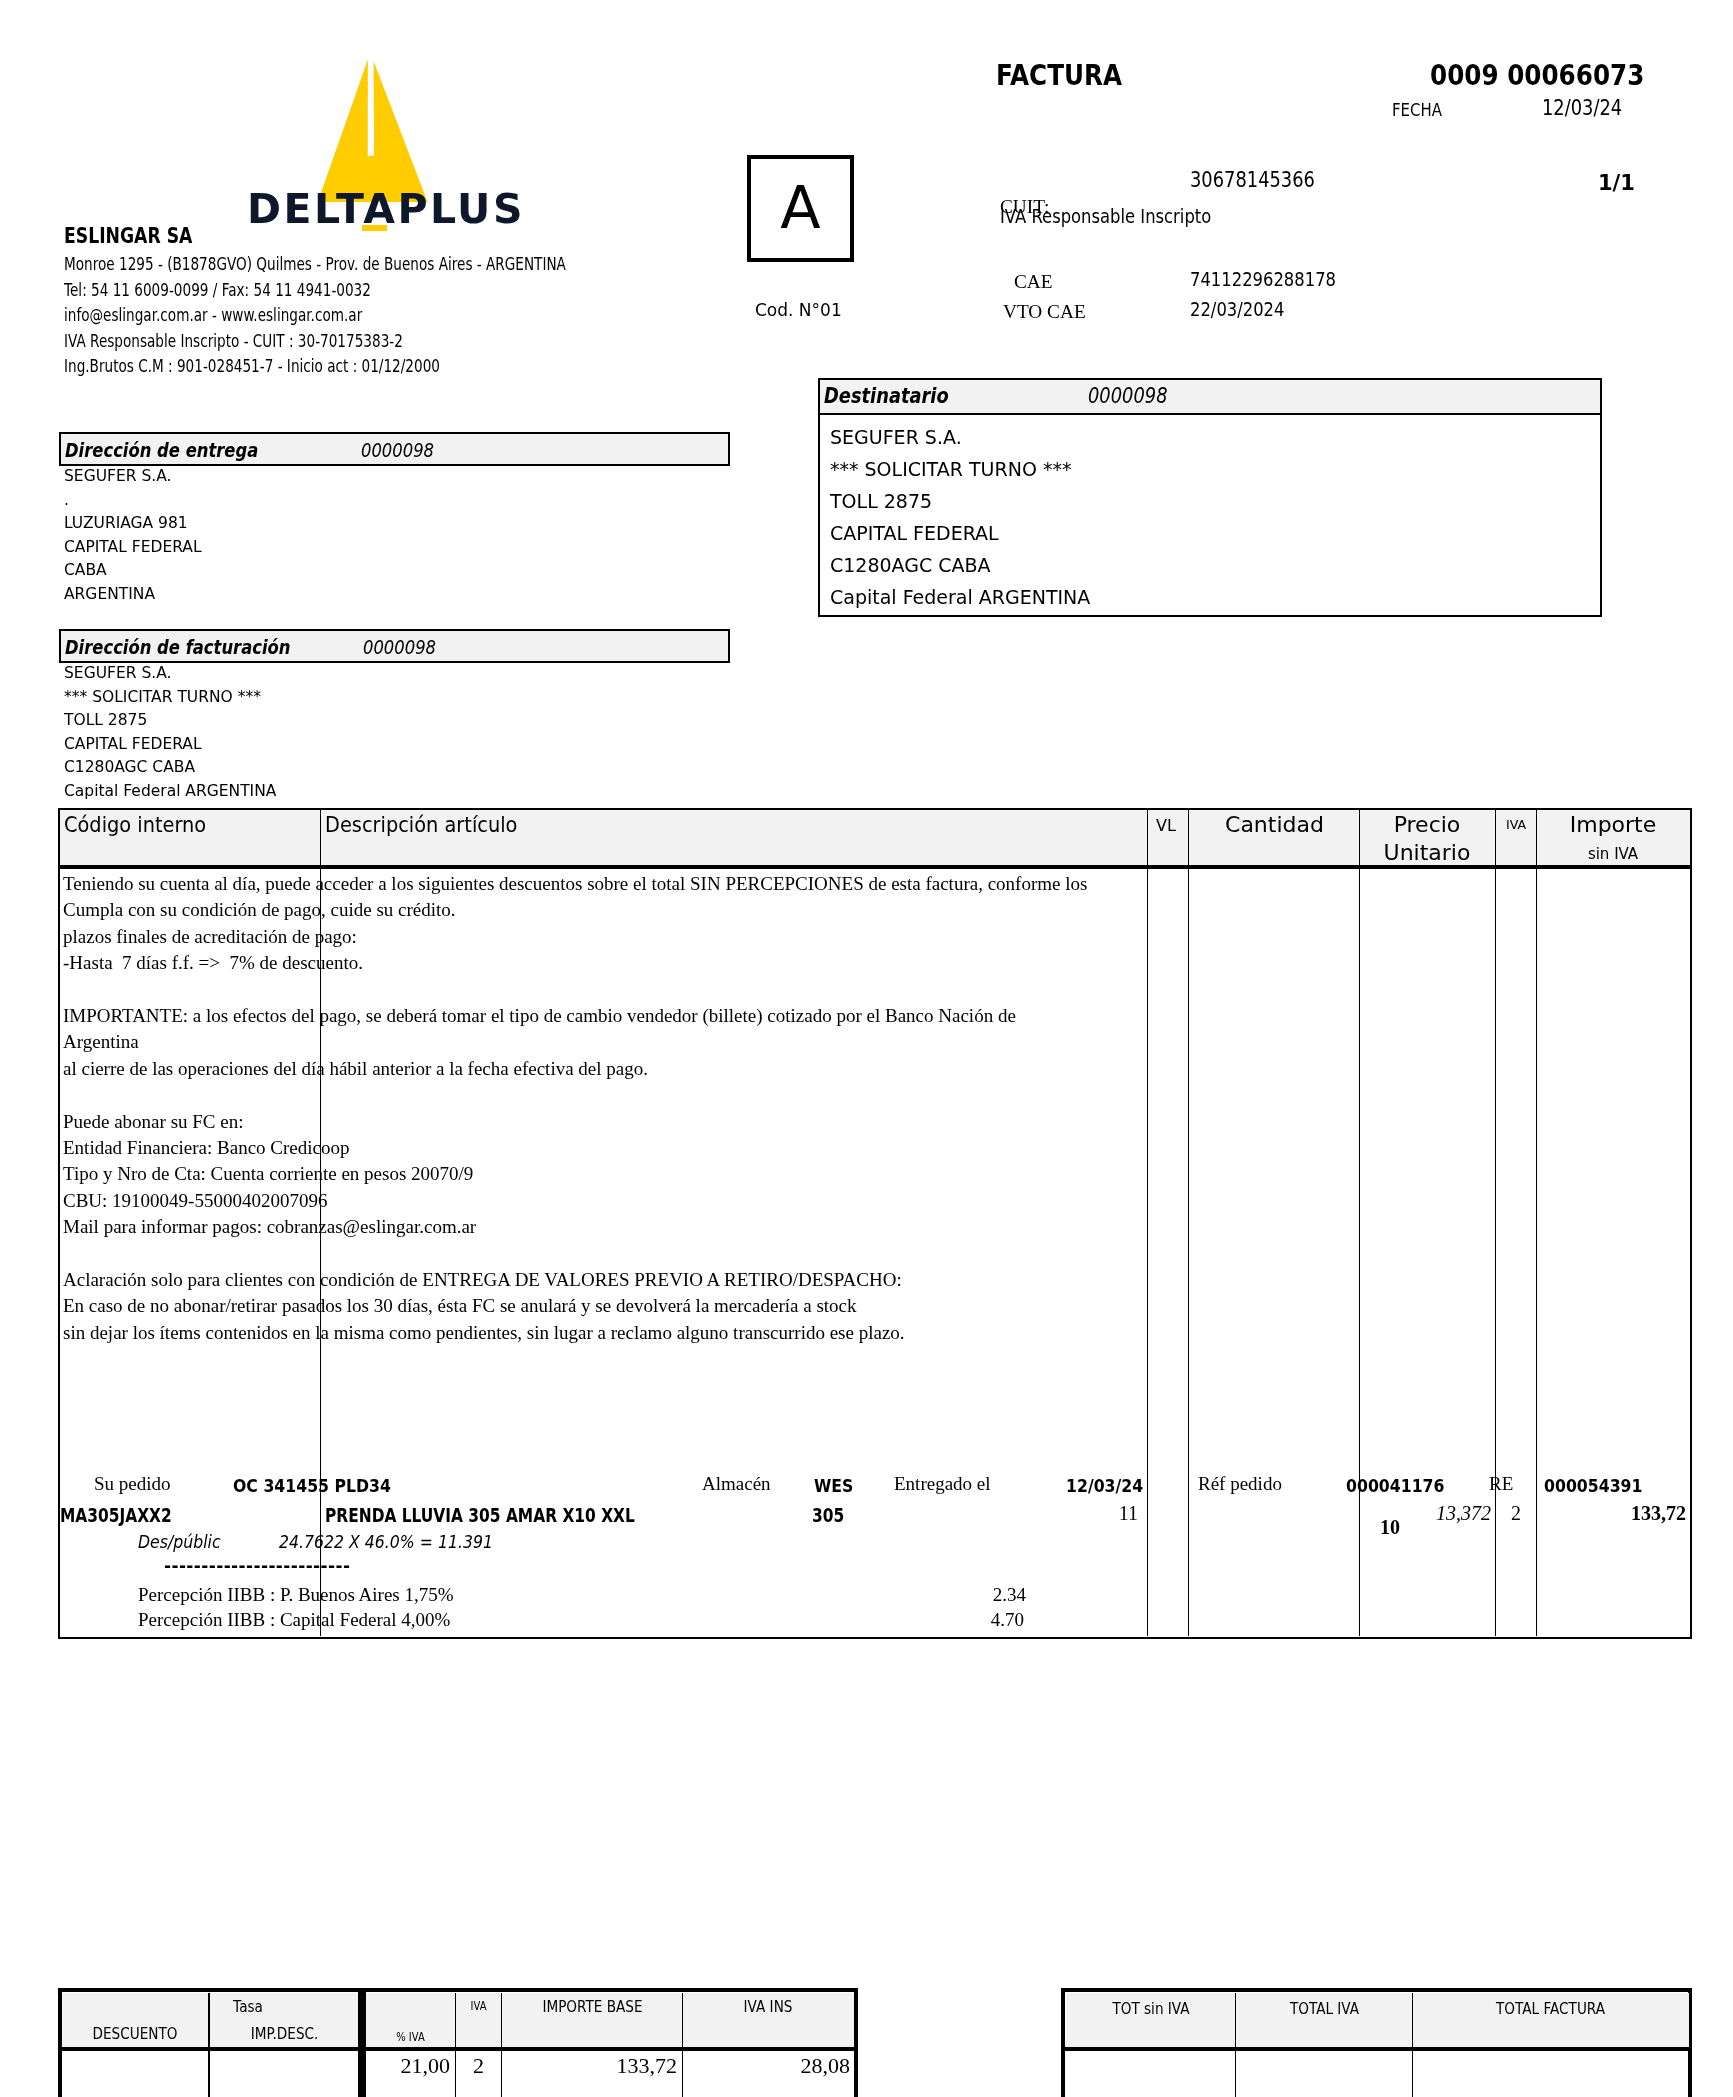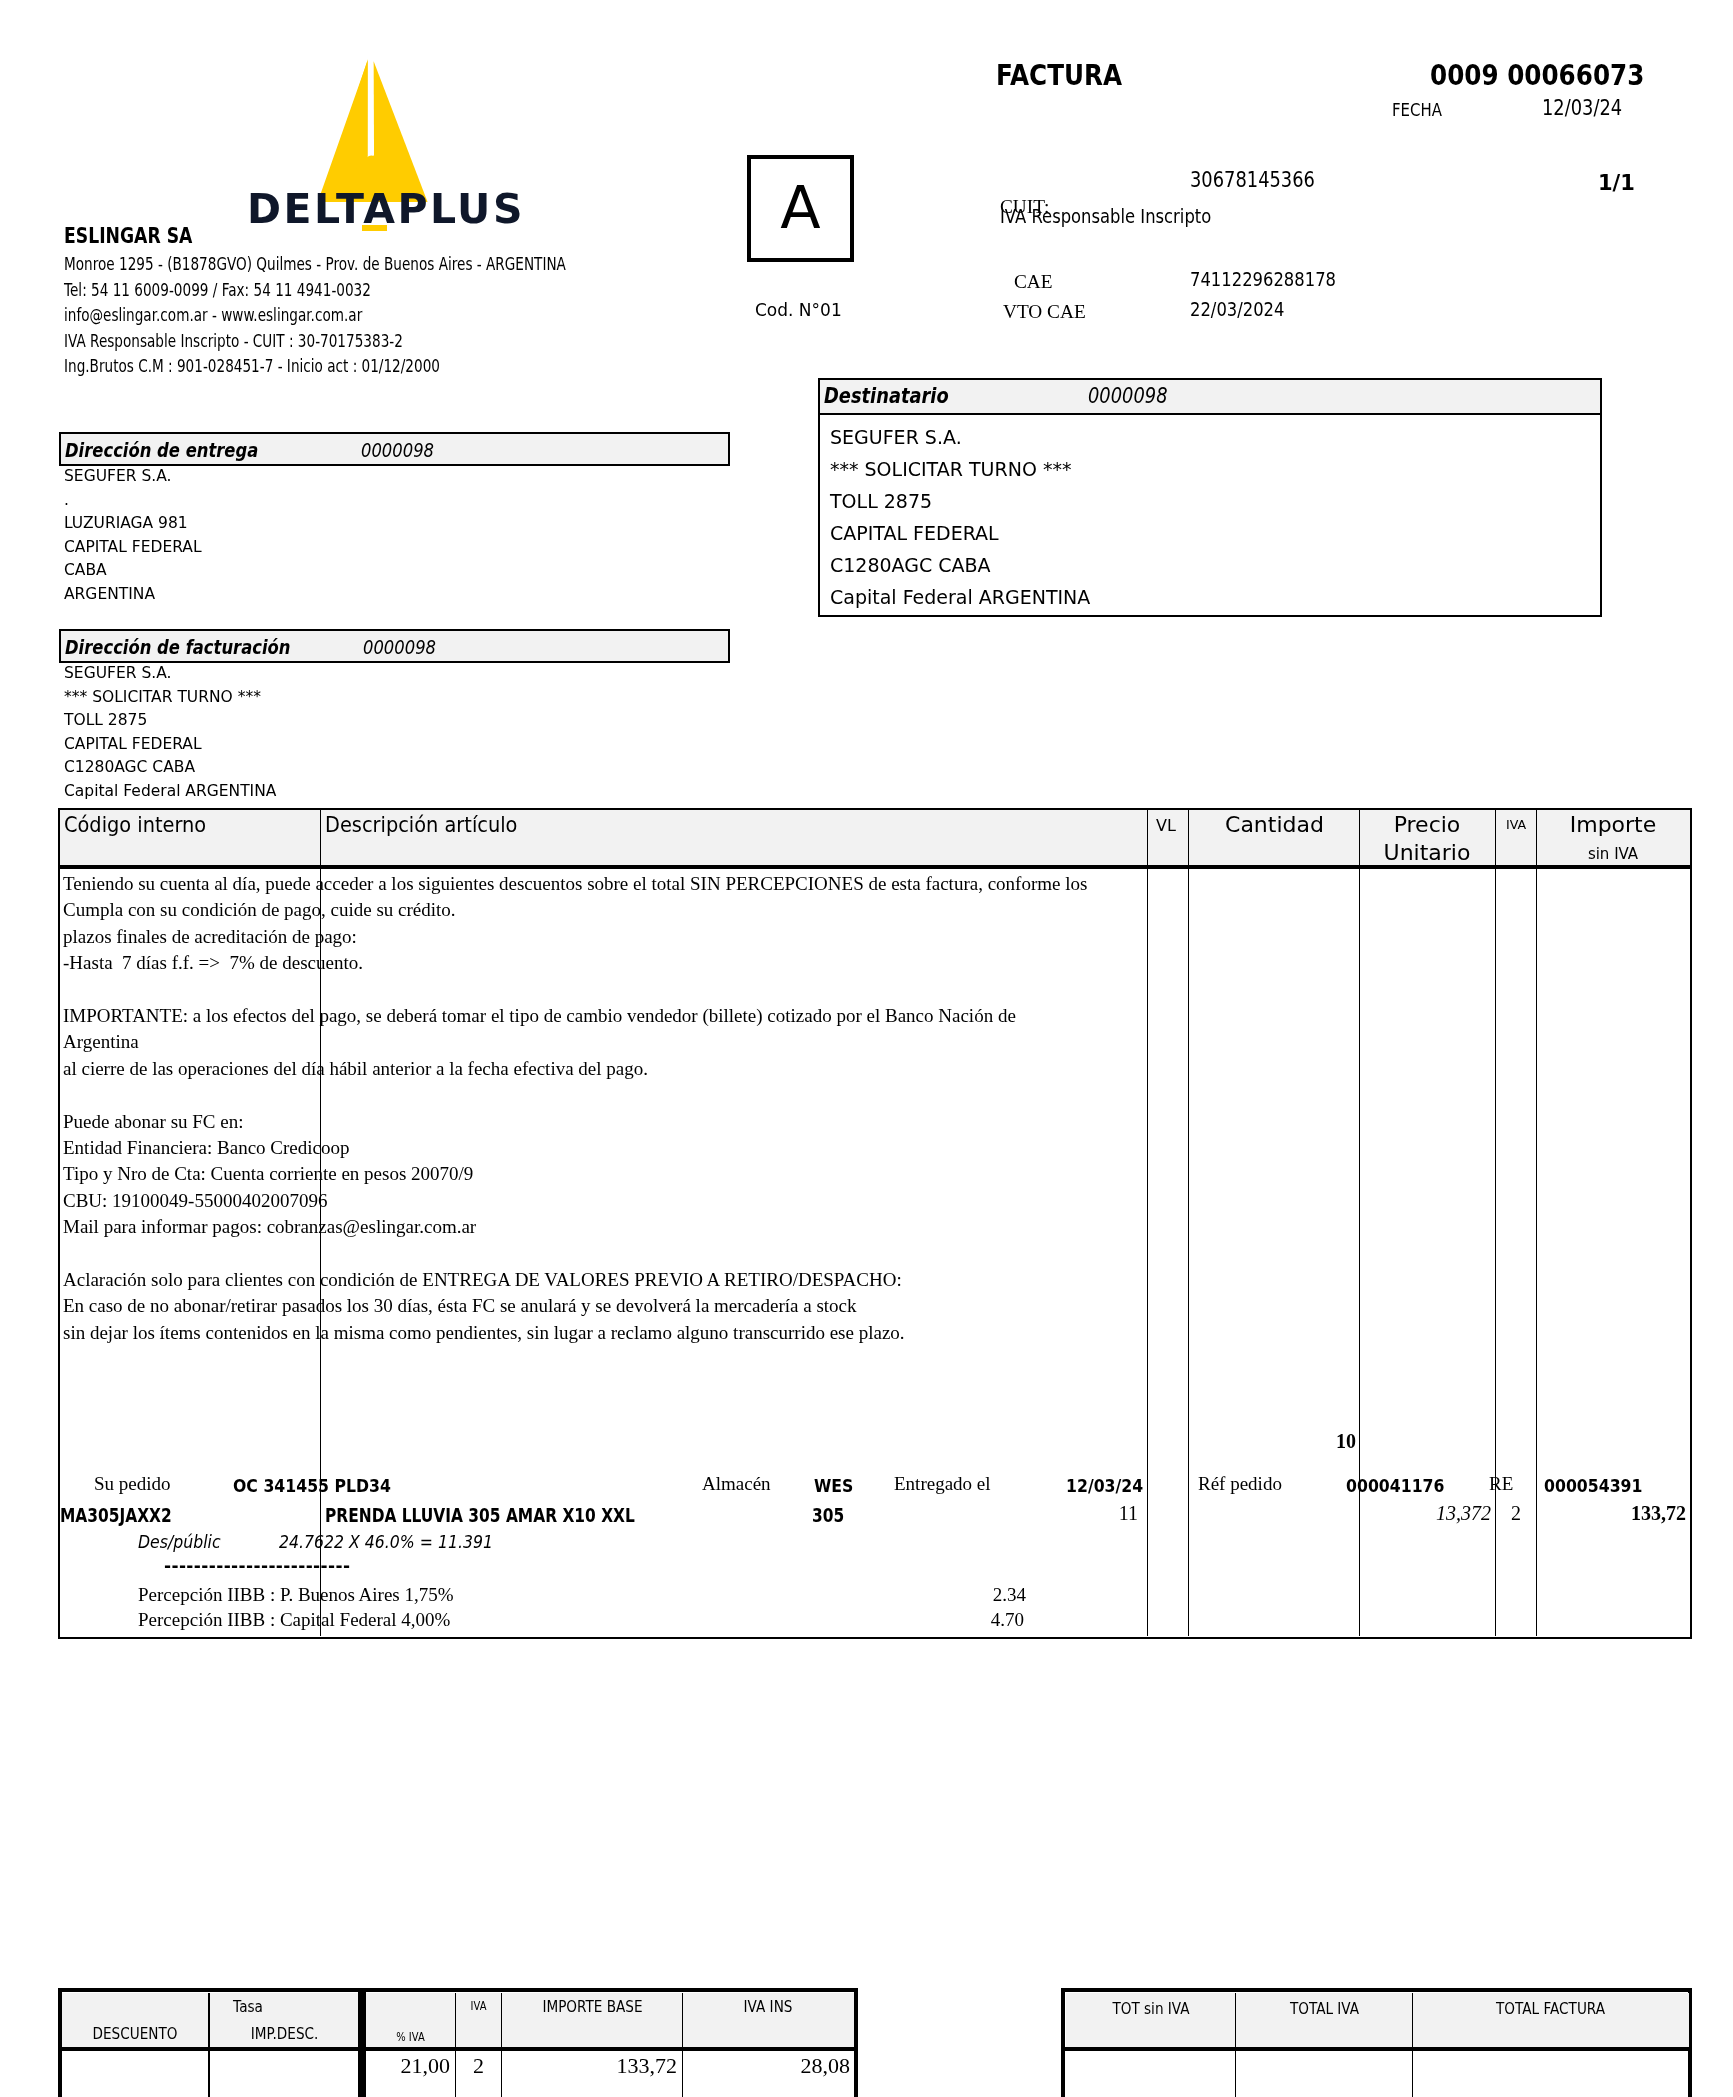--- a/index.html
+++ b/index.html
@@ -160,21 +160,21 @@
 <div class="abs serif nowrap" style="left:1198px;top:1473px;font-size:19px;">Réf pedido</div>
 <div class="abs bold nowrap" style="left:1346px;top:1475px;font-size:18.5px;transform:scaleX(0.85);transform-origin:left top;">000041176</div>
 <div class="abs serif nowrap" style="left:1489px;top:1473px;font-size:19px;">RE</div>
 <div class="abs bold nowrap" style="left:1544px;top:1475px;font-size:18.5px;transform:scaleX(0.85);transform-origin:left top;">000054391</div>
 
 <div>
   <div class="abs bold nowrap" style="left:60px;top:1504px;font-size:19.3px;transform:scaleX(0.8);transform-origin:left top;">MA305JAXX2</div>
   <div class="abs bold nowrap" style="left:325px;top:1504px;font-size:19.3px;transform:scaleX(0.8);transform-origin:left top;">PRENDA LLUVIA 305 AMAR X10 XXL</div>
   <div class="abs bold nowrap" style="left:812px;top:1504px;font-size:19.3px;transform:scaleX(0.8);transform-origin:left top;">305</div>
   <div class="abs serif nowrap r" style="left:1083px;width:36px;top:1502px;font-size:20px;margin-left:19px;">11</div>
-  <div class="abs serif bold nowrap r" style="left:1190px;width:166px;top:1430px;font-size:20px;">10</div>
+  <div class="abs serif bold nowrap r" style="left:1190px;width:166px;top:1516px;font-size:20px;padding-left:44px;">10</div>
   <div class="abs serif ital nowrap r" style="left:1360px;width:131px;top:1502px;font-size:20px;">13,372</div>
   <div class="abs serif nowrap c" style="left:1496px;width:40px;top:1502px;font-size:20px;">2</div>
   <div class="abs serif bold nowrap r" style="left:1537px;width:149px;top:1502px;font-size:20px;">133,72</div>
 </div>
 
 <div class="abs ital nowrap" style="left:138px;top:1531px;font-size:18.5px;transform:scaleX(0.85);transform-origin:left top;">Des/públic</div>
 <div class="abs ital nowrap" style="left:279px;top:1531px;font-size:18.5px;transform:scaleX(0.85);transform-origin:left top;">24.7622 X 46.0% = 11.391</div>
 <div class="abs nowrap sans bold" style="left:164px;top:1556px;font-size:17px;letter-spacing:0.4px;">-------------------------</div>
 
 <div class="abs serif nowrap" style="left:138px;top:1584px;font-size:19px;">Percepción IIBB : P. Buenos Aires 1,75%</div>

